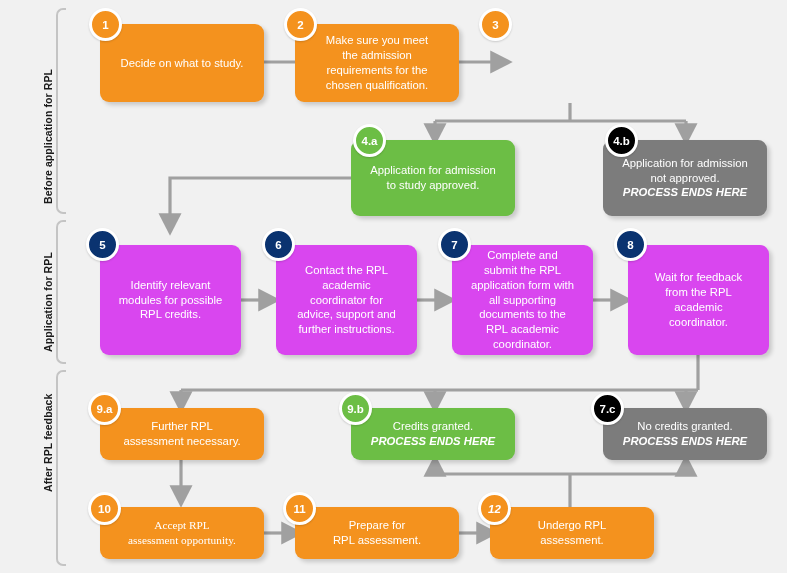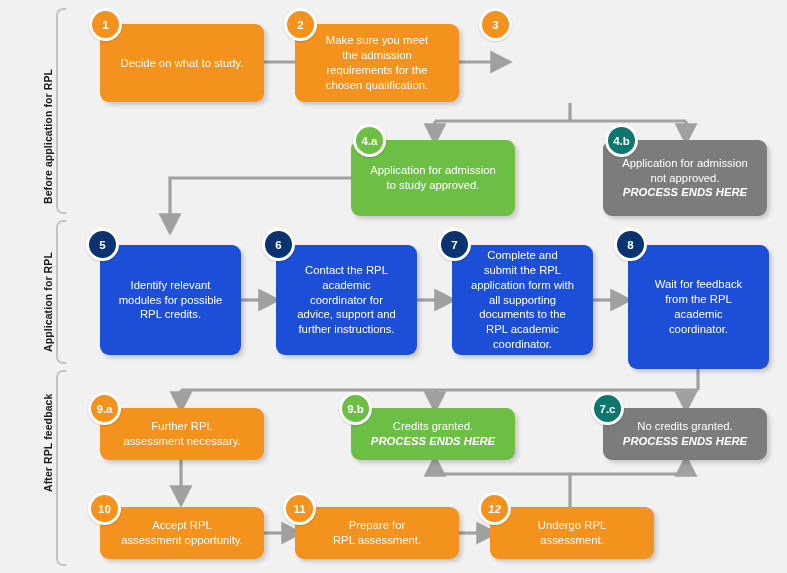--- a/index.html
+++ b/index.html
@@ -52,21 +52,21 @@
     text-align: center;
     padding: 6px 9px;
     font-size: 11.3px;
     line-height: 1.32;
     box-shadow: 3px 3px 4px rgba(0,0,0,0.17);
     z-index: 3;
   }
   .node .txt { width: 100%; }
   .node .em { font-style: italic; font-weight: bold; display: block; }
   .orange { background: #f4921e; }
-  .blue   { background: #1d4ed8; }
+  .blue   { background: #d946ef; }
   .green  { background: #6cbe45; text-align: center; }
   .grey   { background: #7c7c7c; }
 
   
   .badge {
     position: absolute;
     width: 33px; height: 33px;
     border-radius: 50%;
     border: 3px solid #ffffff;
     color: #ffffff;
@@ -74,21 +74,21 @@
     font-weight: bold;
     display: flex;
     align-items: center;
     justify-content: center;
     z-index: 6;
     box-shadow: 0 1px 2px rgba(0,0,0,0.16);
   }
   .badge.orange { background: #f4921e; }
   .badge.blue   { background: #0a3370; }
   .badge.green  { background: #6cbe45; }
-  .badge.grey   { background: #0f766e; }
+  .badge.grey   { background: #000000; }
 </style>
 </head>
 <body>
 
 <div id="canvas">
 
   <svg id="wires" viewBox="0 0 787 573">
     <defs>
       <marker id="ah" markerWidth="9" markerHeight="9" refX="5.2" refY="4.5" orient="auto" markerUnits="strokeWidth">
         <path d="M0.6,0.9 L7.6,4.5 L0.6,8.1 Z" fill="#a0a0a0"></path>
@@ -194,21 +194,21 @@
       <span>submit the RPL</span><br>
       <span>application form with</span><br>
       <span>all supporting</span><br>
       <span>documents to the</span><br>
       <span>RPL academic</span><br>
       <span>coordinator.</span>
     </span>
   </div>
   <div class="badge blue" style="left:438px; top:228px;">7</div>
 
-  <div class="node blue" style="left:628px; top:245px; width:141px; height:124px;">
+  <div class="node blue" style="left:628px; top:245px; width:141px; height:110px;">
     <span class="txt">
       <span>Wait for feedback</span><br>
       <span>from the RPL</span><br>
       <span>academic</span><br>
       <span>coordinator.</span>
     </span>
   </div>
   <div class="badge blue" style="left:614px; top:228px;">8</div>
 
   <div class="node orange" style="left:100px; top:408px; width:164px; height:52px;">
@@ -228,21 +228,21 @@
   <div class="badge green" style="left:339px; top:392px;">9.b</div>
 
   <div class="node grey" style="left:603px; top:408px; width:164px; height:52px;">
     <span class="txt">
       <span>No credits granted.</span>
       <span class="em">PROCESS ENDS HERE</span>
     </span>
   </div>
   <div class="badge grey" style="left:591px; top:392px;">7.c</div>
 
-  <div class="node orange" style="left:100px; top:507px; width:164px; height:52px;">
+  <div class="node orange" style="left:100px; top:507px; width:164px; height:52px;font-family:Liberation Serif, serif;">
     <span class="txt">
       <span>Accept RPL</span><br>
       <span>assessment opportunity.</span>
     </span>
   </div>
   <div class="badge orange" style="left:88px; top:492px;">10</div>
 
   <div class="node orange" style="left:295px; top:507px; width:164px; height:52px;">
     <span class="txt">
       <span>Prepare for</span><br>

